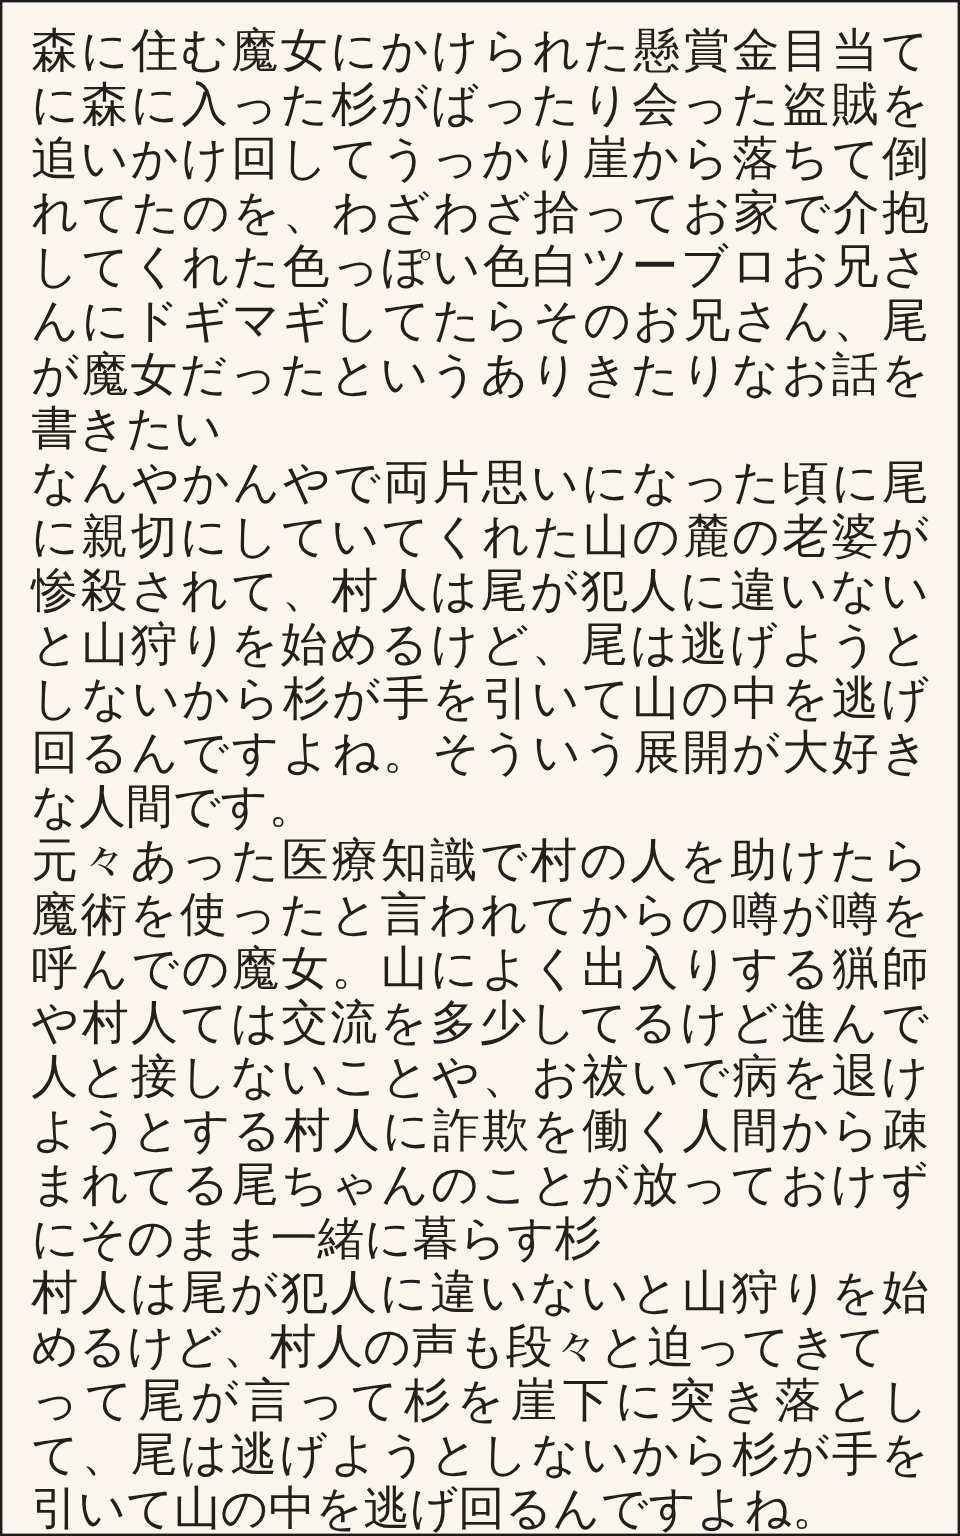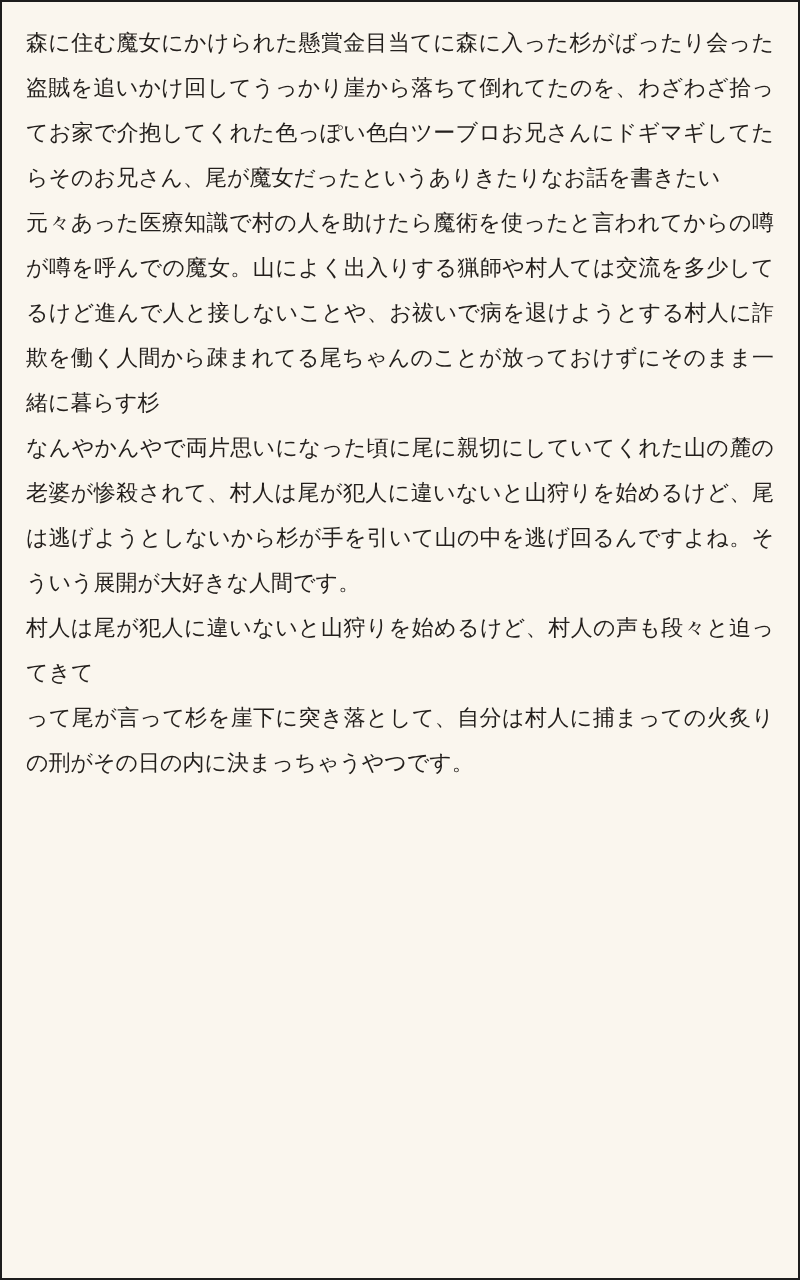--- a/index.html
+++ b/index.html
@@ -16,38 +16,38 @@
     box-sizing: border-box;
     width: 800px;
     height: 1280px;
     background: #faf6ee;
     border: 2px solid #1d1d1d;
     padding: 18px 24px 0 24px;
     overflow: hidden;
   }
   .text-body {
     font-family: Liberation Serif, serif;
-    font-size: 22px;
+    font-size: 39px;
     line-height: 45px;
     color: #231f1c;
     letter-spacing: 0px;
   }
   .para {
     margin: 0;
     text-align: justify;
     text-justify: inter-character;
   }
   .para + .para {
     margin-top: 0;
   }
 </style>
 </head>
 <body>
 
 <div class="page">
   <div class="text-body">
     <p class="para">森に住む魔女にかけられた懸賞金目当てに森に入った杉がばったり会った盗賊を追いかけ回してうっかり崖から落ちて倒れてたのを、わざわざ拾ってお家で介抱してくれた色っぽい色白ツーブロお兄さんにドギマギしてたらそのお兄さん、尾が魔女だったというありきたりなお話を書きたい</p>
+    <p class="para">なんやかんやで両片思いになった頃に尾に親切にしていてくれた山の麓の老婆が惨殺されて、村人は尾が犯人に違いないと山狩りを始めるけど、尾は逃げようとしないから杉が手を引いて山の中を逃げ回るんですよね。そういう展開が大好きな人間です。</p>
     <p class="para">元々あった医療知識で村の人を助けたら魔術を使ったと言われてからの噂が噂を呼んでの魔女。山によく出入りする猟師や村人ては交流を多少してるけど進んで人と接しないことや、お祓いで病を退けようとする村人に詐欺を働く人間から疎まれてる尾ちゃんのことが放っておけずにそのまま一緒に暮らす杉</p>
-    <p class="para">なんやかんやで両片思いになった頃に尾に親切にしていてくれた山の麓の老婆が惨殺されて、村人は尾が犯人に違いないと山狩りを始めるけど、尾は逃げようとしないから杉が手を引いて山の中を逃げ回るんですよね。そういう展開が大好きな人間です。</p>
     <p class="para">村人は尾が犯人に違いないと山狩りを始めるけど、村人の声も段々と迫ってきて</p>
-    <p class="para">って尾が言って杉を崖下に突き落として、自分は村人に捕まっての火炙りの刑がその日の内に決まっちゃうやつです。</p>
+    <p class="para">って尾が言って杉を崖下に突き落として、尾は逃げようとしないから杉が手を引いて山の中を逃げ回るんですよね。</p>
   </div>
 </div>
 
 </body></html>

